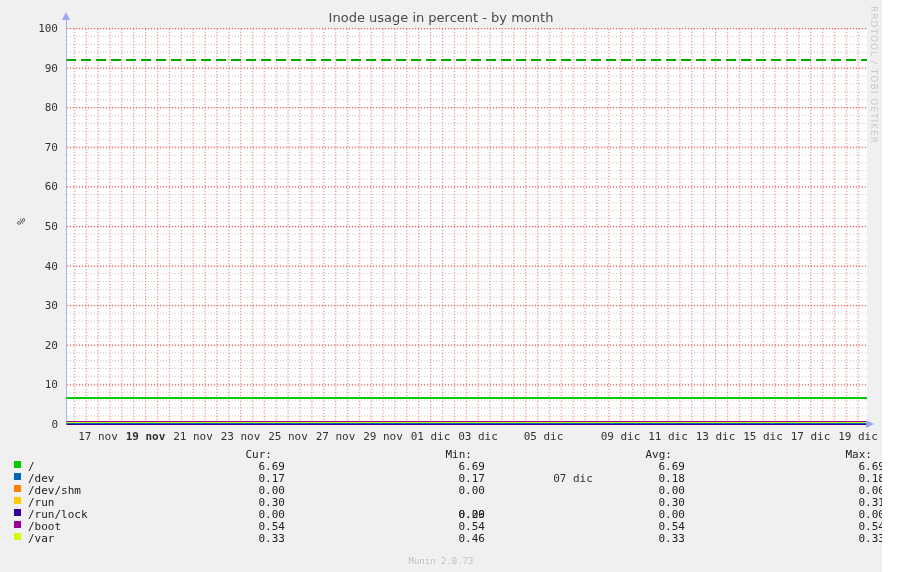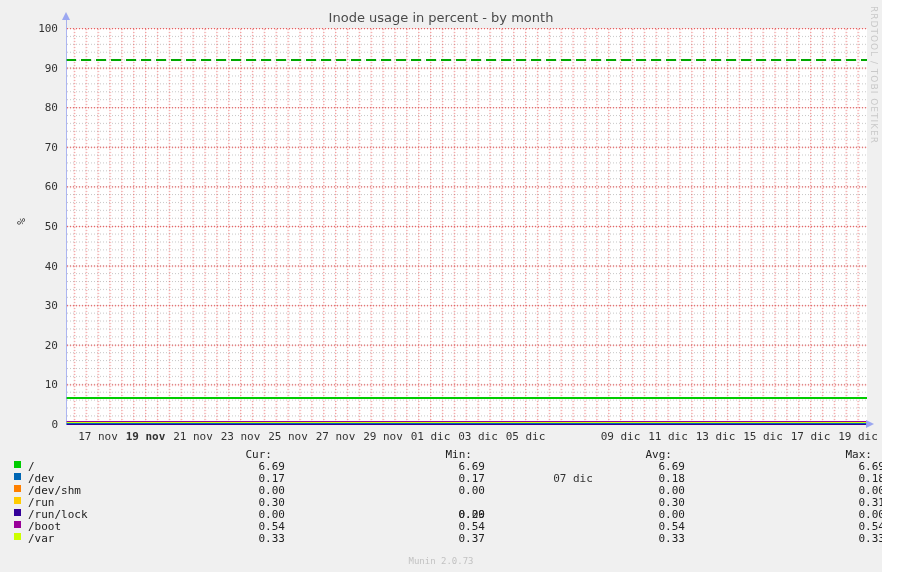--- a/index.html
+++ b/index.html
@@ -85,21 +85,21 @@
   <div id="x-labels">
       <div class="x-tick-label" style="left: 98px;">17 nov</div>
       <div class="x-tick-label" style="left: 145.5px; font-weight: bold;">19 nov</div>
       <div class="x-tick-label" style="left: 193px;">21 nov</div>
       <div class="x-tick-label" style="left: 240.5px;">23 nov</div>
       <div class="x-tick-label" style="left: 288px;">25 nov</div>
       <div class="x-tick-label" style="left: 335.5px;">27 nov</div>
       <div class="x-tick-label" style="left: 383px;">29 nov</div>
       <div class="x-tick-label" style="left: 430.5px;">01 dic</div>
       <div class="x-tick-label" style="left: 478px;">03 dic</div>
-      <div class="x-tick-label" style="left: 525.5px;">05 dic</div>
+      <div class="x-tick-label" style="left: 525.5px; padding-left: 36px;">05 dic</div>
       <div class="x-tick-label" style="left: 573px; margin-top: 42px;">07 dic</div>
       <div class="x-tick-label" style="left: 620.5px;">09 dic</div>
       <div class="x-tick-label" style="left: 668px;">11 dic</div>
       <div class="x-tick-label" style="left: 715.5px;">13 dic</div>
       <div class="x-tick-label" style="left: 763px;">15 dic</div>
       <div class="x-tick-label" style="left: 810.5px;">17 dic</div>
       <div class="x-tick-label" style="left: 858px;">19 dic</div>
     </div>
   <div id="legend">
       <div class="legend-header" style="left: 132px;">Cur:</div>
@@ -138,19 +138,19 @@
       <div class="legend-val" style="top: 508px; left: 745px;">0.00</div>
       <div class="legend-swatch" style="left: 14px; top: 521px; background: rgb(153, 0, 153);"></div>
       <div class="legend-label" style="top: 520px;">/boot</div>
       <div class="legend-val" style="top: 520px; left: 145px;">0.54</div>
       <div class="legend-val" style="top: 520px; left: 345px;">0.54</div>
       <div class="legend-val" style="top: 520px; left: 545px;">0.54</div>
       <div class="legend-val" style="top: 520px; left: 745px;">0.54</div>
       <div class="legend-swatch" style="left: 14px; top: 533px; background: rgb(204, 255, 0);"></div>
       <div class="legend-label" style="top: 532px;">/var</div>
       <div class="legend-val" style="top: 532px; left: 145px;">0.33</div>
-      <div class="legend-val" style="top: 532px; left: 345px;">0.37</div>
+      <div class="legend-val" style="top: 532px; left: 345px;">0.46</div>
       <div class="legend-val" style="top: 532px; left: 545px;">0.33</div>
       <div class="legend-val" style="top: 532px; left: 745px;">0.33</div>
     </div>
 
   <div class="version">Munin 2.0.73</div>
 </div>
 
 </body></html>

